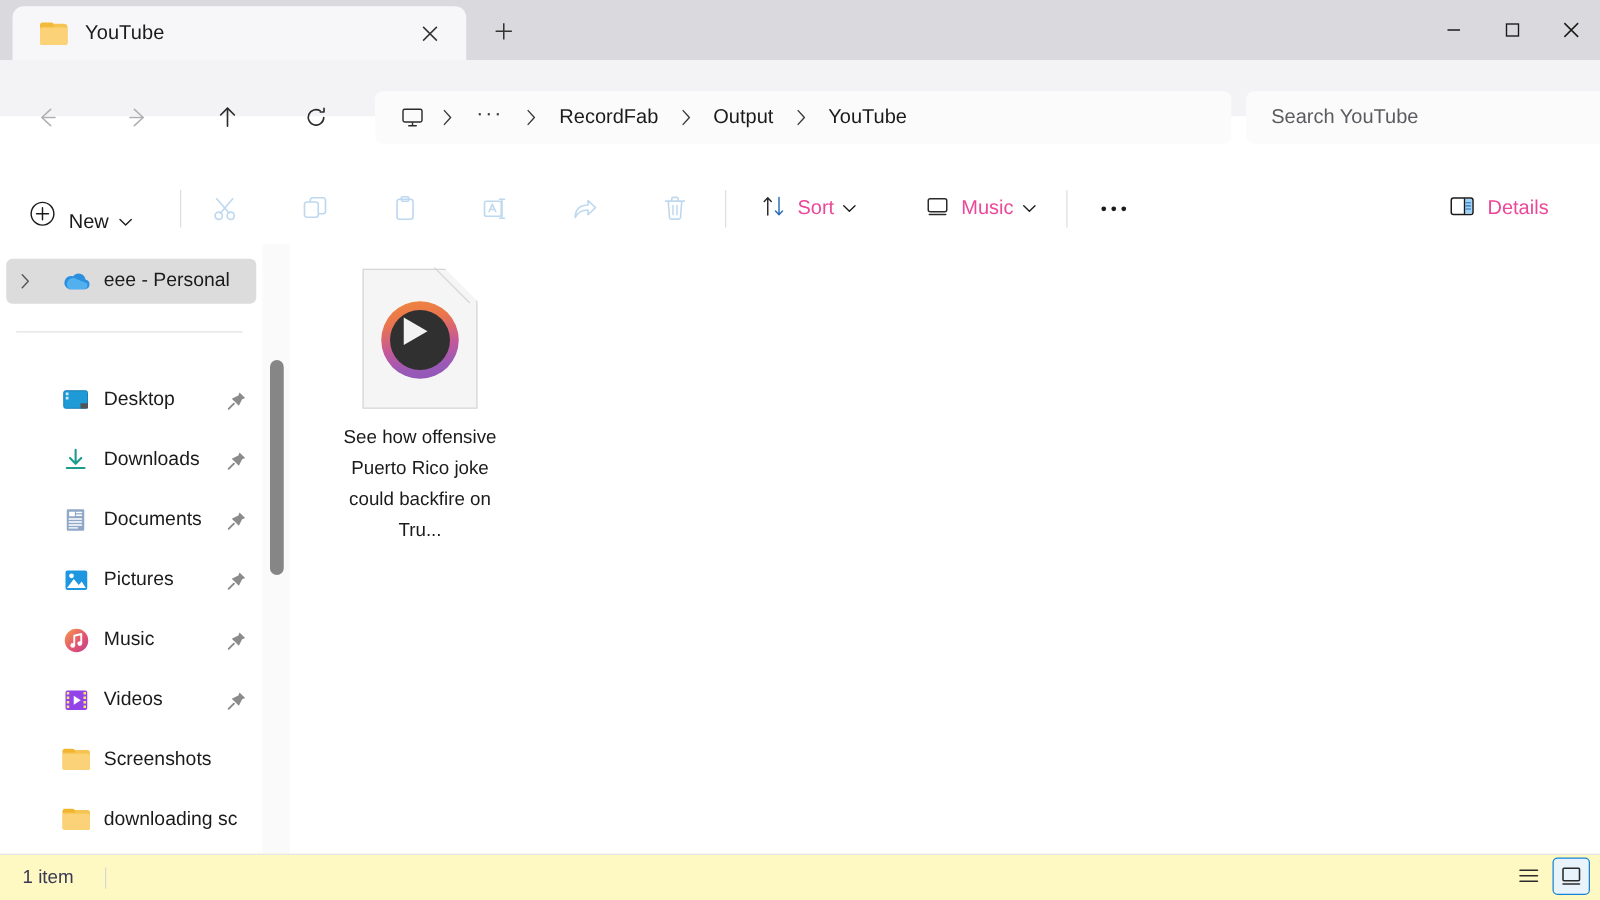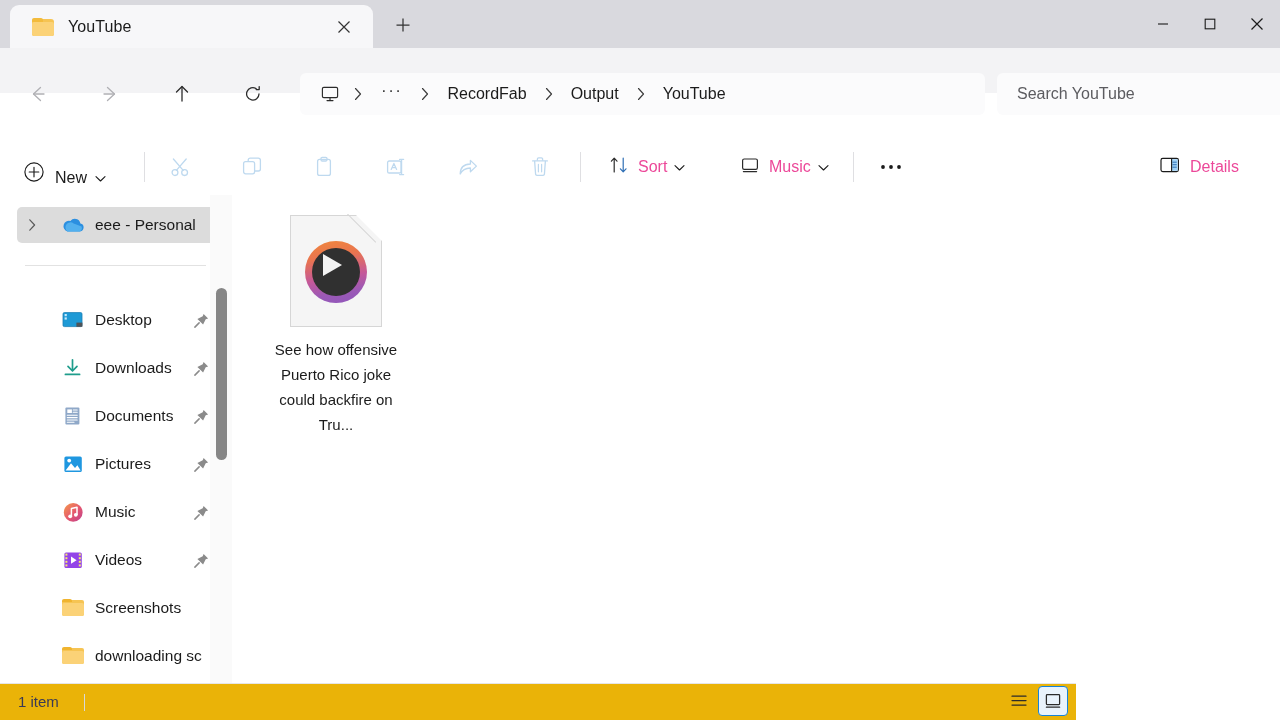--- a/index.html
+++ b/index.html
@@ -228,21 +228,21 @@
   .cmd-sep {
     position: absolute;
     top: 152px;
     width: 1px; height: 30px;
     background: #dfdfe2;
   }
 
   
   .sidebar {
     position: absolute;
-    left: 12px; top: 195px;
+    left: 0; top: 195px;
     width: 210px;
     height: 488px;
     background: #ffffff;
     overflow: hidden;
   }
   .sb-item {
     position: absolute;
     left: 5px;
     width: 200px;
     height: 36px;
@@ -384,22 +384,22 @@
     color: #1b1b1b;
     text-align: center;
     width: 128px;
     word-wrap: break-word;
   }
 
   
   .statusbar {
     position: absolute;
     left: 0; bottom: 0;
-    width: 1076px; height: 36px;
-    background: #eab308;
+    width: 1280px; height: 36px;
+    background: #fef9c3;
     border-top: 1px solid #e6e6e6;
   }
   .status-text {
     position: absolute;
     left: 18px; top: 9px;
     font-size: 15px;
     color: #3a3a55;
   }
   .status-sep {
     position: absolute;

